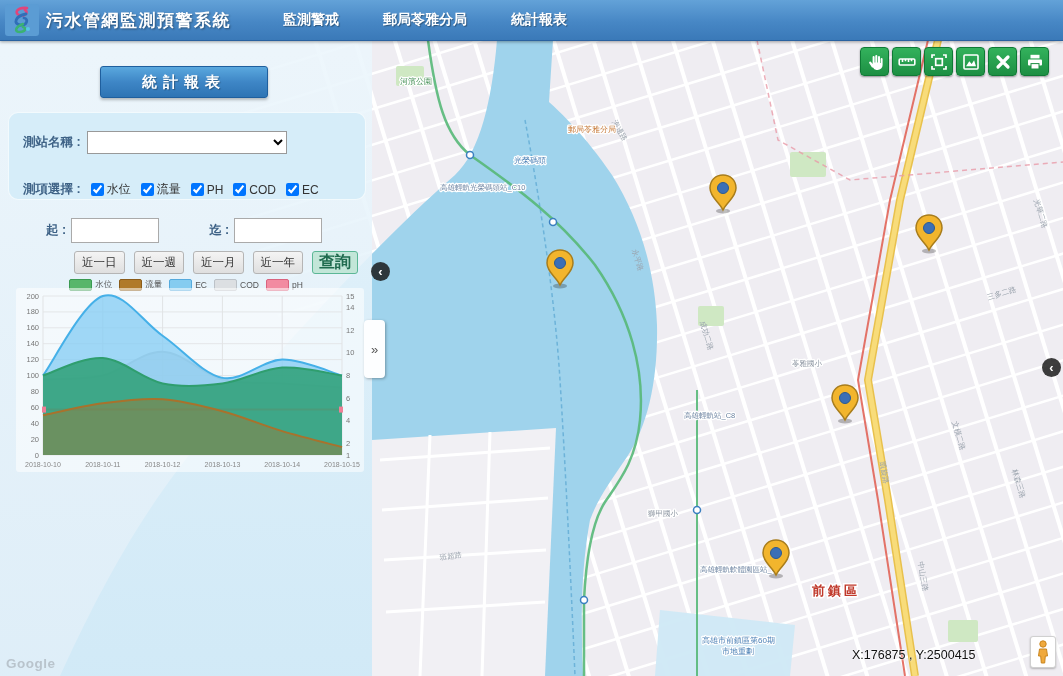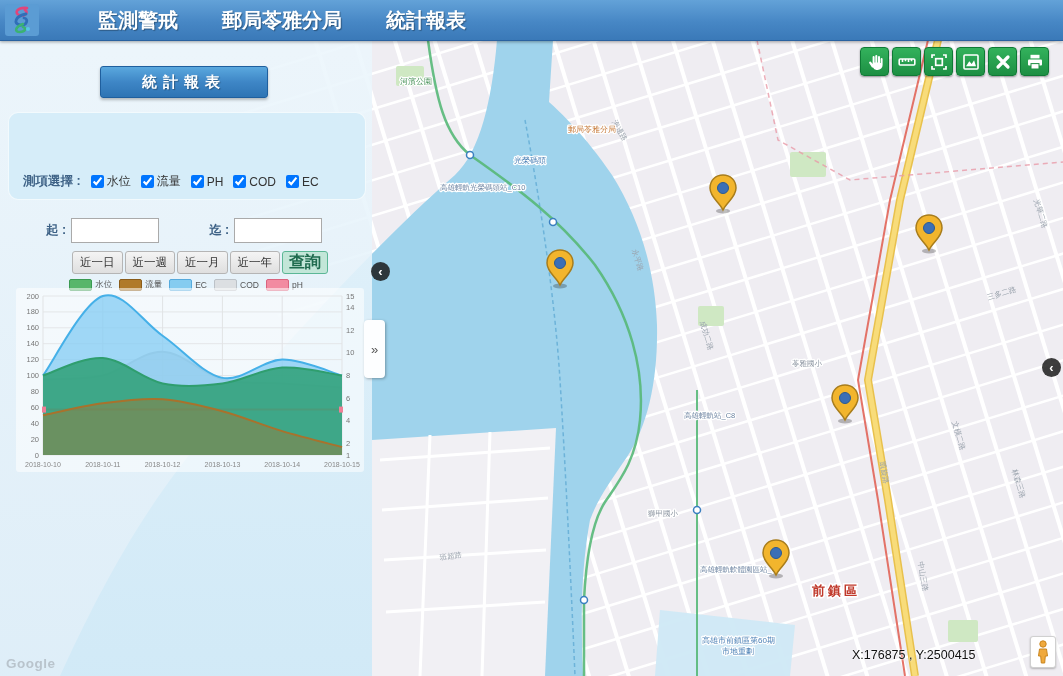--- a/index.html
+++ b/index.html
@@ -9,21 +9,21 @@
   }
   
   .navbar{position:absolute;top:0;left:0;right:0;height:40px;z-index:60;
     background:linear-gradient(#63a2d8 0%,#4787c5 55%,#3a79b8 100%);
     border-bottom:1px solid #2a62a0;display:flex;align-items:center;
     box-shadow:0 1px 3px rgba(0,0,0,.35);}
   .logo{width:34px;height:32px;margin:0 7px 0 5px;flex:0 0 auto}
   .nav-title{color:#fff;font-size:17px;font-weight:bold;letter-spacing:1.5px;
     text-shadow:1px 1px 2px rgba(0,0,0,.4);white-space:nowrap}
   .nav-menu{display:flex;margin-left:52px;gap:44px}
-  .nav-item{color:#fff;font-size:20px;font-weight:bold;cursor:pointer;
+  .nav-item{color:#fff;font-size:14px;font-weight:bold;cursor:pointer;
     text-shadow:1px 1px 1px rgba(0,0,0,.35);white-space:nowrap}
   
   #map-wrap{position:absolute;top:40px;left:0;width:1063px;height:636px;overflow:hidden}
   #map-svg{position:absolute;top:0;left:0}
   .map-toolbar{position:absolute;top:7px;right:14px;display:flex;gap:3px;z-index:30}
   .tool-btn{width:27px;height:27px;border-radius:4px;cursor:pointer;
     background:linear-gradient(#33b25c,#1d8f43);border:1px solid #0f7a35;
     box-shadow:0 1px 2px rgba(0,0,0,.4);display:flex;align-items:center;justify-content:center}
   .edge-circle{position:absolute;width:19px;height:19px;border-radius:50%;
     background:rgba(20,20,20,.82);color:#fff;font-size:13px;font-weight:bold;
@@ -51,21 +51,21 @@
     background:rgba(210,235,248,.85);border-radius:10px;border:1px solid rgba(255,255,255,.7)}
   .form-row{position:absolute;left:14px;display:flex;align-items:center}
   .form-label{font-size:12.5px;font-weight:bold;color:#3e6286;white-space:nowrap}
   .station-select{width:200px;height:23px;margin-left:6px;border:1px solid #999;
     background:#fff;font-size:12px;border-radius:0}
   .cb-item{display:flex;align-items:center;margin-left:10px;font-size:12px;color:#333}
   .cb-item input{margin:0 3px 0 0;width:13px;height:13px}
   .date-row{position:absolute;top:178px;left:0;width:372px;display:flex;align-items:center}
   .date-label{font-size:12.5px;font-weight:bold;color:#3e6286}
   .date-input{width:82px;height:21px;border:1px solid #aaa;background:#fff;margin-left:5px;font-size:12px}
-  .btn-row{position:absolute;top:211px;left:0;width:400px;display:flex;justify-content:center;gap:2px}
+  .btn-row{position:absolute;top:211px;left:16px;width:400px;display:flex;justify-content:center;gap:9px}
   .range-btn{height:21px;padding:0 7px;font-size:11.5px;color:#333;cursor:pointer;
     background:linear-gradient(#f4f4f4,#dfdfdf);border:1px solid #b5b5b5;border-radius:3px;
     display:flex;align-items:center}
   .query-btn{height:21px;padding:0 6px;font-size:16px;font-weight:bold;color:#1f6b4e;cursor:pointer;
     background:#c2e6d8;border:1px solid #5cb796;border-radius:3px;display:flex;align-items:center}
   .legend-row{position:absolute;top:239px;left:0;width:372px;display:flex;
     justify-content:center;align-items:center;gap:7px}
   .legend-item{display:flex;align-items:center;gap:3px;font-size:8.5px;color:#555}
   .legend-swatch{width:21px;height:10px;border-radius:2px}
   .chart-box{position:absolute;left:16px;top:248px;width:348px;height:184px;
@@ -76,20 +76,21 @@
 <body>
 
 <div class="navbar">
   <svg class="logo" viewBox="0 0 34 32">
     <rect x="0" y="0" width="34" height="32" rx="3" fill="#5b9cd4"></rect>
     <path d="M22 4 C12 3 9 9 14 11 C20 13 24 8 20 6" fill="none" stroke="#e0457b" stroke-width="2.6" stroke-linecap="round"></path>
     <path d="M21 10 C10 12 8 20 15 21 C22 22 24 15 19 14" fill="none" stroke="#2f6fb8" stroke-width="2.8" stroke-linecap="round"></path>
     <path d="M18 20 C10 23 9 28 15 28 C20 28 22 24 18 23" fill="none" stroke="#3bb273" stroke-width="2.6" stroke-linecap="round"></path>
     <circle cx="23" cy="25" r="2" fill="#57c7e3"></circle>
   </svg>
+  <div class="nav-title">污水管網監測預警系統</div>
   <div class="nav-menu">
       <div class="nav-item">監測警戒</div>
       <div class="nav-item">郵局苓雅分局</div>
       <div class="nav-item">統計報表</div>
     </div>
 </div>
 
 <div id="map-wrap">
   <svg id="map-svg" width="1063" height="636" viewBox="0 0 1063 636">
 
@@ -303,21 +304,25 @@
       <circle cx="7" cy="4" r="3.2" fill="#f0a93c" stroke="#c9851e"></circle>
       <path d="M3.5 9 h7 l1 7 h-2.2 l-.6 7 h-3.4 l-.6-7 H2.5 Z" fill="#f0a93c" stroke="#c9851e"></path>
     </svg>
   </div>
 </div>
 
 <div class="sidebar">
   <div class="panel-title-btn">統計報表</div>
 
   <div class="form-panel">
-    <div class="form-row" style="top:60px">
+    <div class="form-row" style="top:18px">
+      <span class="form-label">測站名稱 :</span>
+      <select class="station-select"></select>
+    </div>
+    <div class="form-row" style="top:68px">
       <span class="form-label">測項選擇 :</span>
       <span id="cb-list" style="display:flex">
           <label class="cb-item"><input type="checkbox" checked="" style="">水位</label>
           <label class="cb-item"><input type="checkbox" checked="" style="">流量</label>
           <label class="cb-item"><input type="checkbox" checked="" style="">PH</label>
           <label class="cb-item"><input type="checkbox" checked="" style="">COD</label>
           <label class="cb-item"><input type="checkbox" checked="" style="">EC</label>
         </span>
     </div>
   </div>

